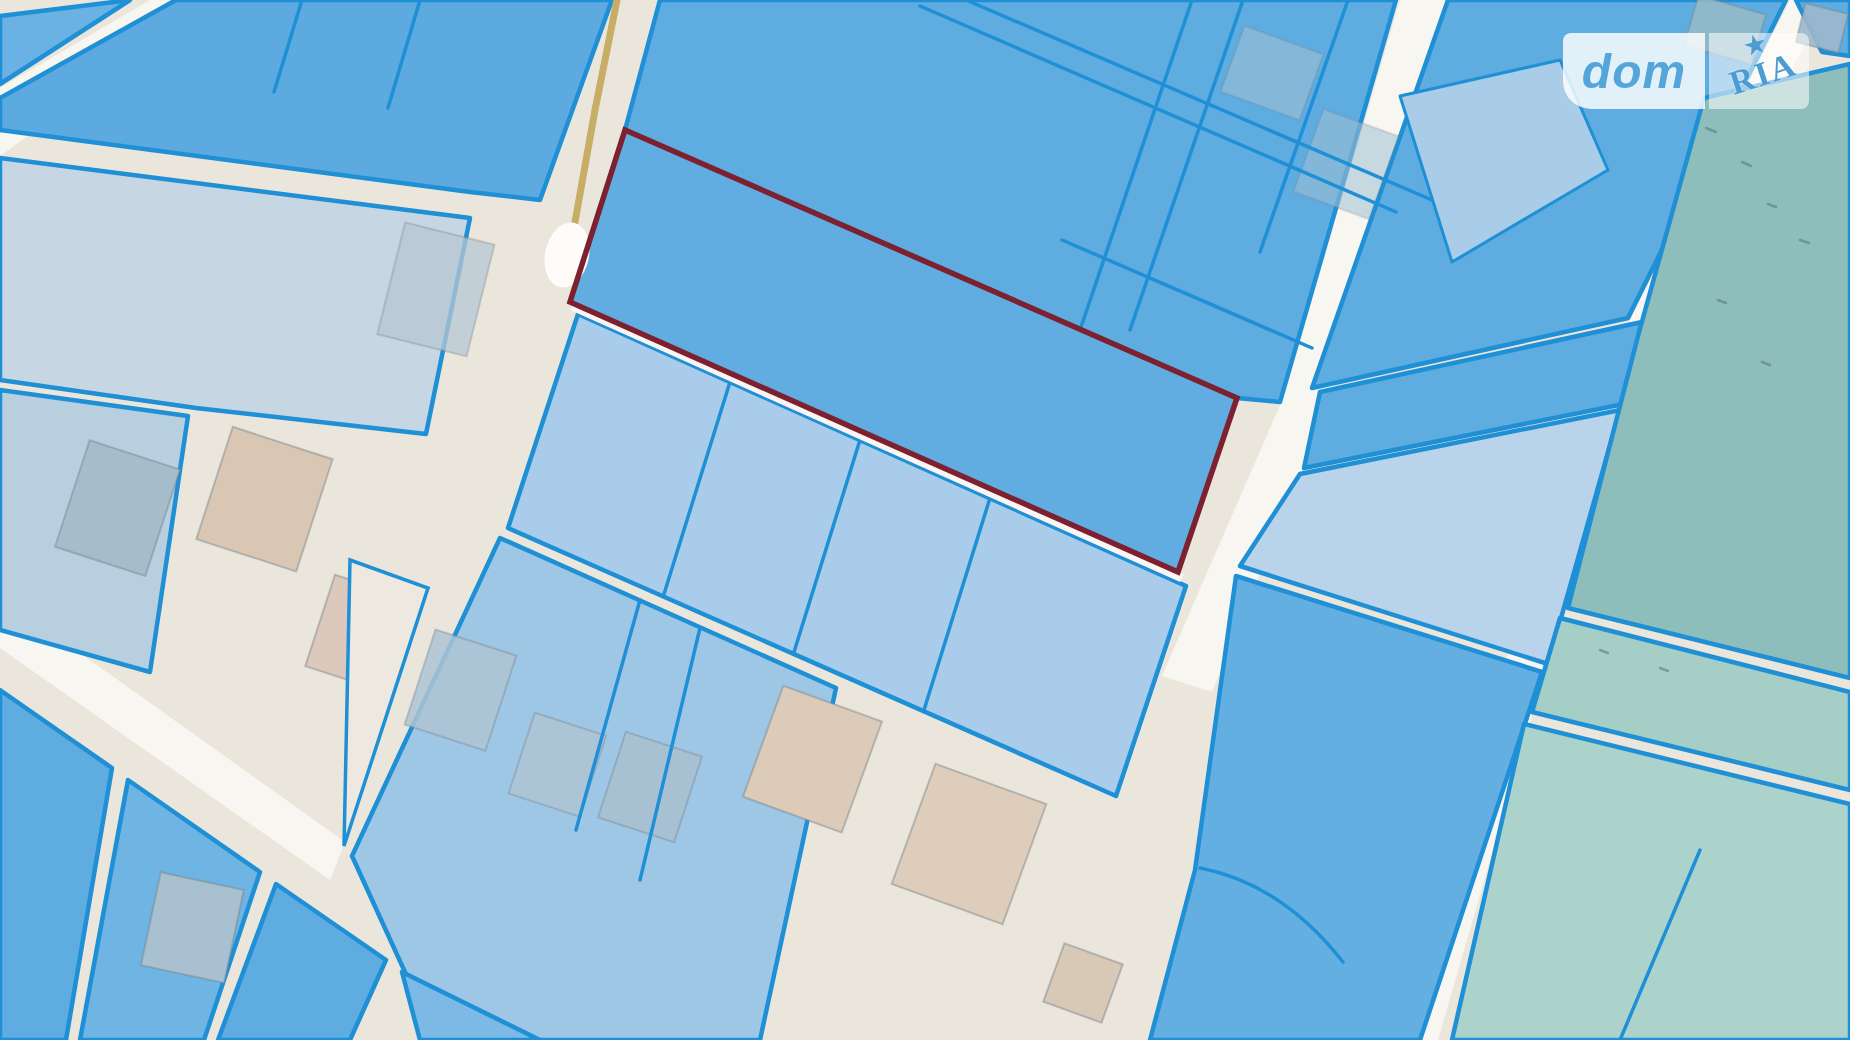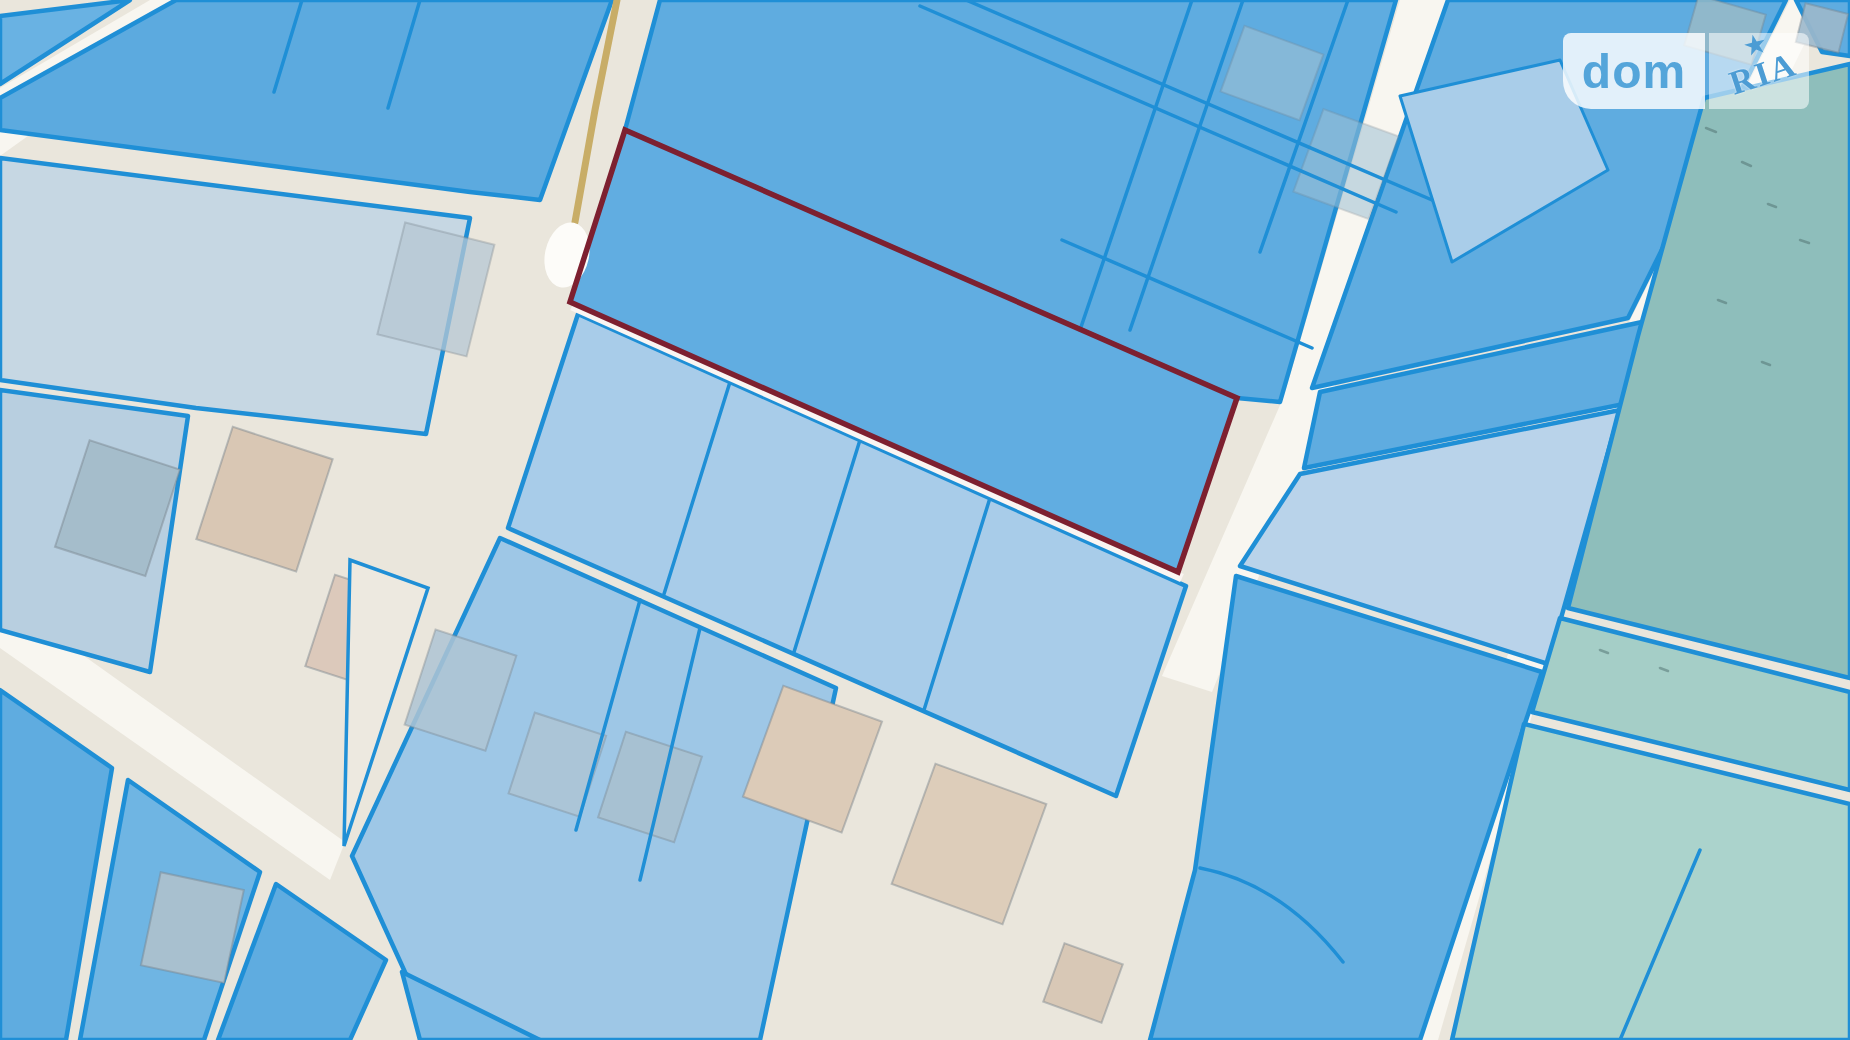--- a/index.html
+++ b/index.html
@@ -4,21 +4,21 @@
 <style>
   html,body{margin:0;padding:0;background:#EAE6DC;}
   .stage{position:relative;width:1850px;height:1040px;overflow:hidden;background:#EAE6DC;
          font-family:"Liberation Sans",sans-serif;}
   .stage svg{position:absolute;inset:0;display:block;}
   
   .logo{position:absolute;left:1563px;top:33px;display:flex;gap:4px;z-index:10;}
   .logo-dom{width:142px;height:76px;background:rgba(255,255,255,.82);
             border-radius:8px 0 0 28px;display:flex;align-items:center;justify-content:center;
             font-weight:700;font-size:48px;color:#54A5DA;letter-spacing:1px;
-            font-family:"Liberation Sans",sans-serif;}
+            font-family:"Liberation Sans",sans-serif;font-style:italic;}
   .logo-ria{position:relative;width:100px;height:76px;background:rgba(255,255,255,.55);
             border-radius:0 8px 8px 0;}
   .ria-text{position:absolute;left:20px;top:22px;transform:rotate(-18deg);
             font-family:"Liberation Serif",serif;font-weight:700;font-size:34px;
             color:#4C9CD4;letter-spacing:2px;text-shadow:0 0 2px rgba(255,255,255,.8);}
   .ria-star{position:absolute;left:34px;top:-4px;transform:rotate(-14deg);
             font-size:27px;color:#4C9CD4;}
 </style>
 </head>
 <body>

